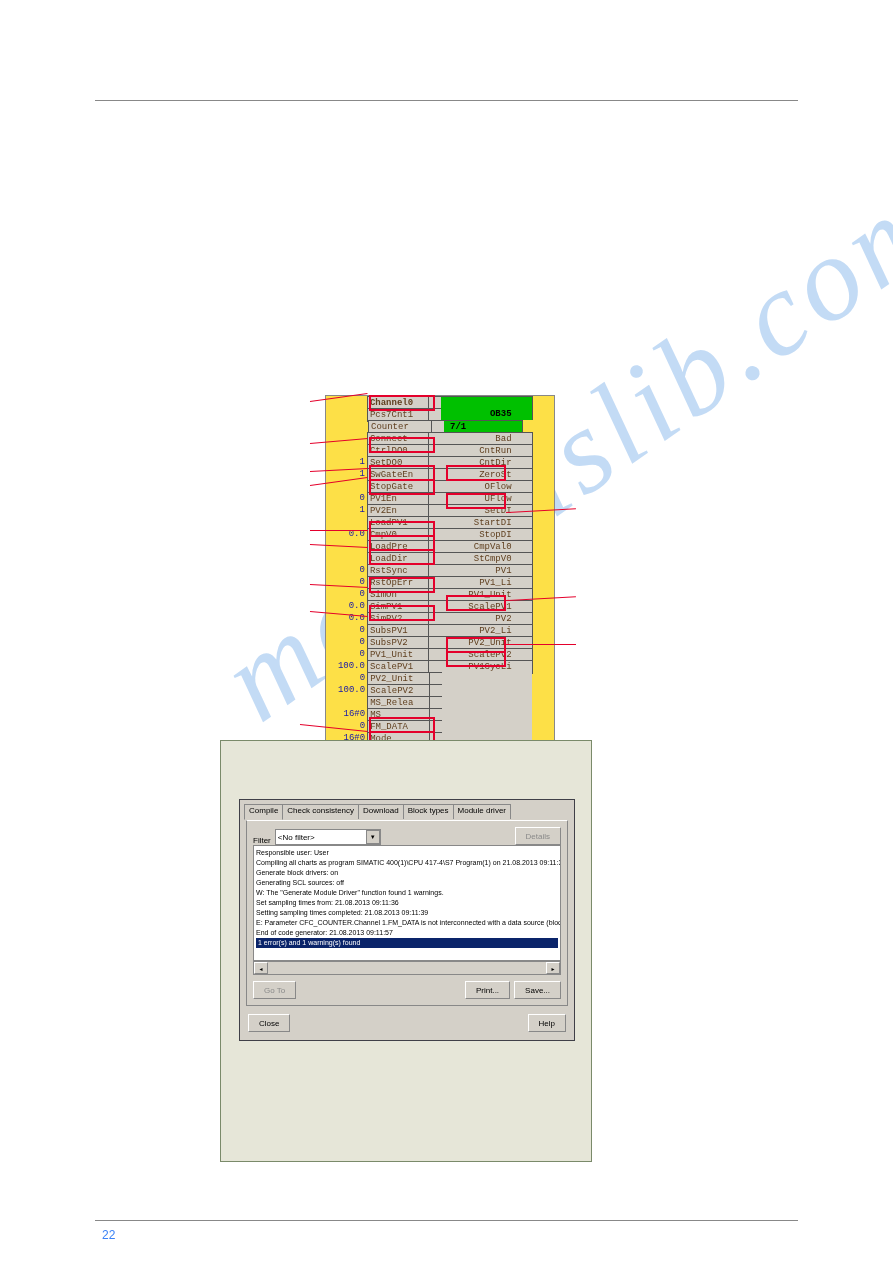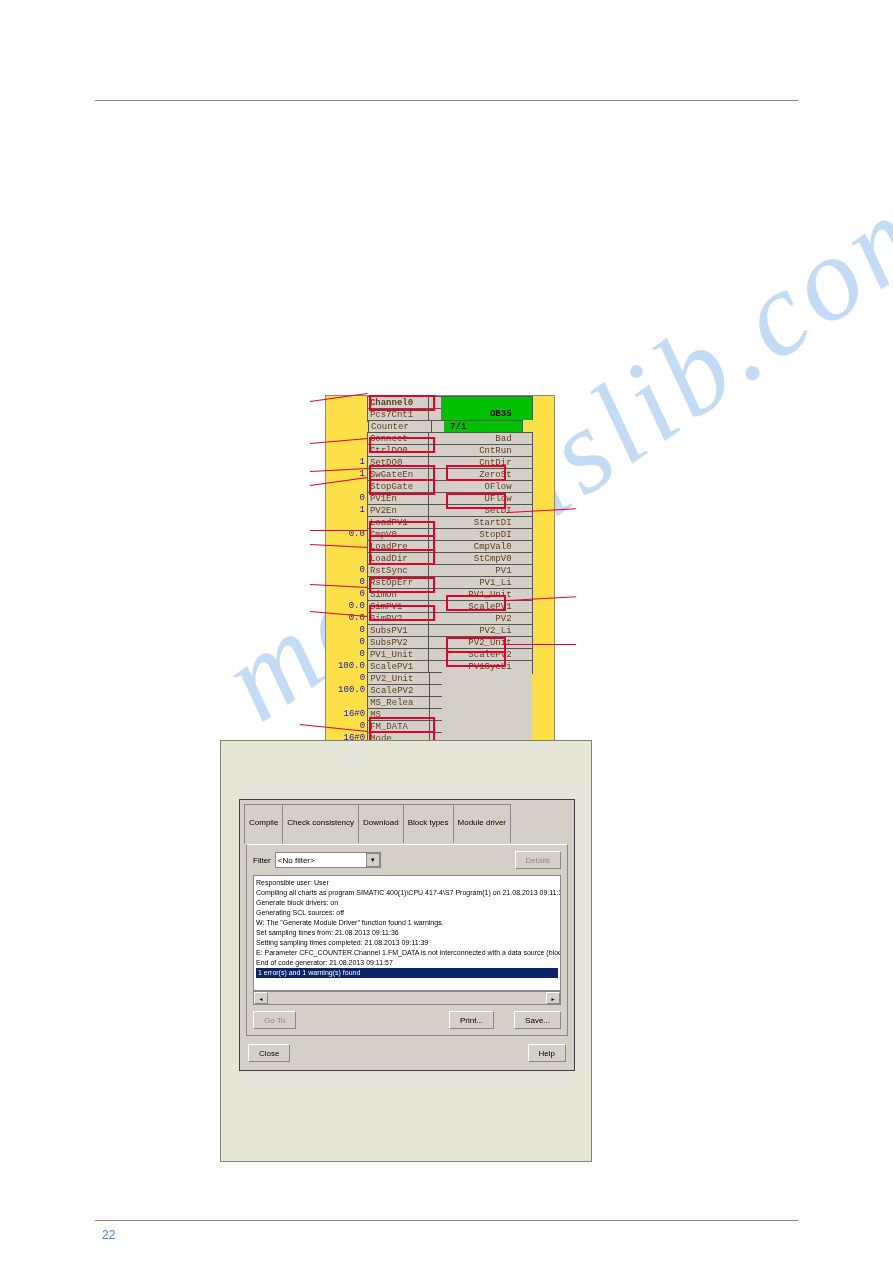--- a/index.html
+++ b/index.html
@@ -23,36 +23,36 @@
   .green{background:#00c000;color:#000;font-weight:bold}
   
   
   .embed-area{position:absolute;left:220px;top:740px;width:370px;height:420px;background:#e6e6d8;border:1px solid #7a8a6a}
   .logs-win{position:absolute;left:18px;top:58px;width:334px;background:#d4d0c8;border:1px solid #404048;font-size:9px}
   .titlebar{height:14px;background:linear-gradient(#08246b,#a6bad0);color:#fff;font-weight:bold;padding:0 3px;font-size:9px;line-height:14px;display:flex}
   .titlebar .title-text{flex:1}
   .titlebar .wbtn{width:12px;height:11px;background:#d4d0c8;border:1px solid #fff;border-right-color:#555;border-bottom-color:#555;margin-left:1px;margin-top:1px;display:flex;align-items:center;justify-content:center;font-size:8px;color:#000}
   .ticon{width:12px;height:12px;margin-right:3px;display:flex;align-items:center;justify-content:center}
   .tabs{display:flex;margin:4px 0 0 4px;font-size:8px}
-  .tab{border:1px solid #888;border-bottom:none;background:#d4d0c8;padding:13px 4px;margin-right:-1px;height:12px}
+  .tab{border:1px solid #888;border-bottom:none;background:#d4d0c8;padding:1px 4px;margin-right:-1px;height:12px}
   .tab.active{background:#d4d0c8;position:relative;z-index:2;border-bottom:1px solid #d4d0c8}
   .tab-body{margin:0 6px 6px 6px;border:1px solid #888;border-top:1px solid #fff;background:#d4d0c8;padding:6px}
-  .filter-row{display:flex;align-items:center;margin-bottom:6px}
+  .filter-row{display:flex;align-items:flex-end;}
   .filter-row label{font-size:8px;margin-right:4px}
   .combo{width:100px;height:14px;border:1px solid #888;background:#fff;font-size:8px;padding:0 2px;display:flex;align-items:center;position:relative}
   .combo .arrow{position:absolute;right:0;top:0;width:12px;height:12px;background:#d4d0c8;border:1px solid #888;display:flex;align-items:center;justify-content:center;font-size:6px}
   .btn{height:16px;border:1px solid #888;border-top-color:#fff;border-left-color:#fff;background:#d4d0c8;font-size:8px;padding:0 10px;display:inline-flex;align-items:center;justify-content:center}
   .btn.disabled{color:#8a8a8a}
   .log-list{background:#fff;border:1px solid #888;height:110px;font-size:7px;padding:2px;overflow:auto;position:relative}
   .log-list .ln{white-space:nowrap;line-height:10px}
   .log-list .sel{background:#0a246a;color:#fff;padding:0 2px}
   .hscroll{height:12px;background:#d4d0c8;border:1px solid #888;display:flex}
   .hscroll .sarr{width:12px;height:10px;border:1px solid #888;border-top-color:#fff;border-left-color:#fff;display:flex;align-items:center;justify-content:center;font-size:6px}
   .hscroll .track{flex:1}
-  .btm-btns{display:flex;justify-content:flex-end;gap:20px;margin-top:6px}
+  .btm-btns{display:flex;justify-content:flex-end;gap:4px;margin-top:6px}
   .footer-btns{display:flex;justify-content:space-between;margin:8px 8px 8px 8px}
   
   
   .wm{position:absolute;left:160px;top:380px;font-size:120px;font-style:italic;font-weight:400;color:rgba(96,160,230,0.38);transform:rotate(-35deg);font-family:Georgia,serif;pointer-events:none;white-space:nowrap;letter-spacing:6px}
 </style>
 </head>
 <body>
 
 <div class="page">
   <div class="hr"></div>

